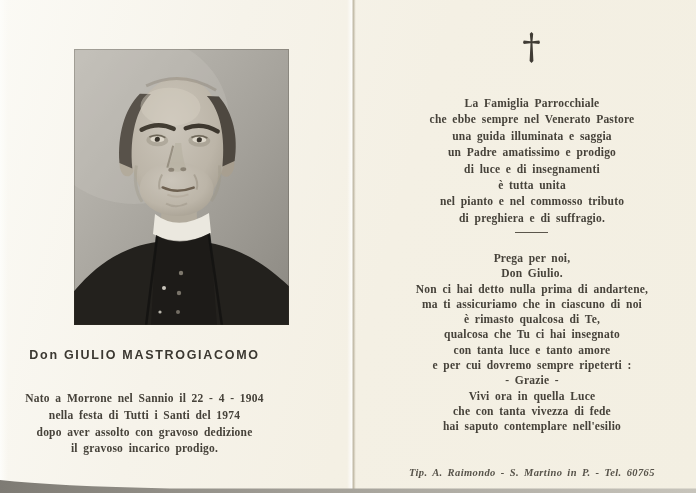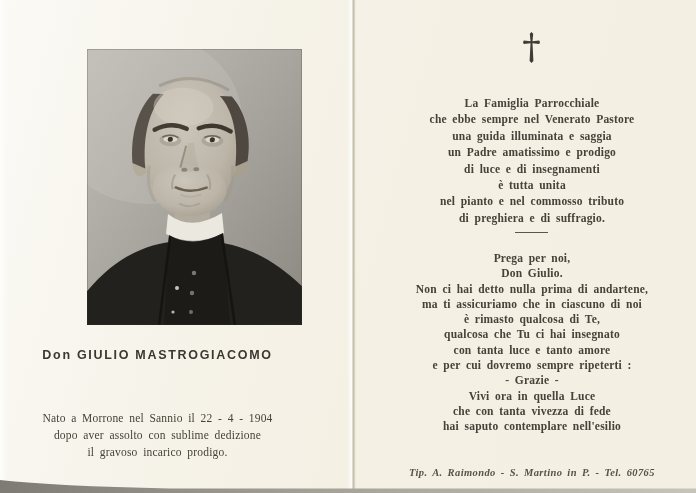--- a/index.html
+++ b/index.html
@@ -7,31 +7,31 @@
     position:relative;width:696px;height:493px;overflow:hidden;
     background:linear-gradient(105deg,#fbfaf5 0%,#f6f3ea 30%,#f4f0e4 55%,#f3efe2 100%);
     font-family:"Liberation Serif", serif;
   }
   .left-edge{position:absolute;left:0;top:0;width:8px;height:100%;
     background:linear-gradient(to right,#fdfdfa,rgba(253,253,250,0));}
   .fold-line{position:absolute;left:347px;top:0;width:11px;height:100%;
     background:linear-gradient(to right,rgba(255,255,255,0) 0%,rgba(255,255,255,.8) 42%,rgba(182,174,153,.8) 58%,rgba(244,240,228,0) 80%);}
   .scan-bottom{position:absolute;left:0;bottom:0;width:696px;height:14px;}
   .panel{position:absolute;top:0;height:100%;}
-  #panel-left{left:17px;width:281px;}
+  #panel-left{left:4px;width:281px;}
   #panel-right{left:355px;width:341px;}
   .photo{position:absolute;left:70px;top:49px;width:215px;height:276px;}
   .photo svg{display:block;width:100%;height:100%;}
   .center-block{position:absolute;left:0;width:100%;text-align:center;color:#46423a;}
   #panel-right .center-block{width:354px;} 
   .name{top:348px;font-family:"Liberation Sans",sans-serif;font-weight:700;
     font-size:12.5px;letter-spacing:1.7px;color:#3b3831;white-space:nowrap;}
   .role{top:367px;font-weight:700;font-size:9px;letter-spacing:1px;color:#45413a;white-space:nowrap;}
-  .bio{top:390px;font-weight:400;font-size:11.5px;line-height:16.8px;
-    letter-spacing:.2px;word-spacing:2.5px;color:#46423a;margin-top:20px;}
+  .bio{top:390px;font-weight:700;font-size:11.5px;line-height:16.8px;
+    letter-spacing:.2px;word-spacing:2.5px;color:#46423a;}
   .cross-wrap{position:absolute;top:32px;left:168px;width:17px;height:31px;}
   .dedication{top:95px;font-weight:700;font-size:11.5px;line-height:16.4px;
     letter-spacing:.2px;word-spacing:2.5px;}
   .divider{position:absolute;top:232px;left:160px;width:33px;height:1px;
     background:#5b564c;}
   .prayer{top:251px;font-weight:700;font-size:11.5px;line-height:15.3px;
     letter-spacing:.2px;word-spacing:2.5px;}
   .printer{top:467px;font-weight:700;font-style:italic;font-size:10.5px;
     letter-spacing:.4px;word-spacing:2px;color:#57534a;}
   .line{display:block;}
@@ -110,21 +110,22 @@
         <circle cx="90" cy="239" r="2" fill="#dbd7cd" opacity="0.9"></circle>
         <circle cx="86" cy="263" r="1.6" fill="#d4d0c6" opacity="0.85"></circle>
         <rect x="0.5" y="0.5" width="214" height="275" fill="none" stroke="rgba(60,55,45,0.25)"></rect>
       </svg>
     </div>
 
     <div class="center-block name">Don GIULIO MASTROGIACOMO</div>
 
     <div class="center-block bio">
       <span class="line">Nato a Morrone nel Sannio il 22 - 4 - 1904</span>
-      <span class="line">dopo aver assolto con sublime dedizione</span>
+      <span class="line">nella festa di Tutti i Santi del 1974</span>
+      <span class="line">dopo aver assolto con gravoso dedizione</span>
       <span class="line">il gravoso incarico prodigo.</span>
     </div>
   </div>
 
   <div class="panel" id="panel-right">
 
     <div class="cross-wrap">
       <svg viewBox="0 0 17 31" width="17" height="31" xmlns="http://www.w3.org/2000/svg">
         <polygon fill="#403c35" points="8.5,0 10.2,1.8 9.5,9.2 16.2,8.6 17,10.2 16.2,11.9 9.5,11.2 10.4,29 8.5,31 6.6,29 7.5,11.2 0.8,11.9 0,10.2 0.8,8.6 7.5,9.2 6.8,1.8"></polygon>
       </svg>

